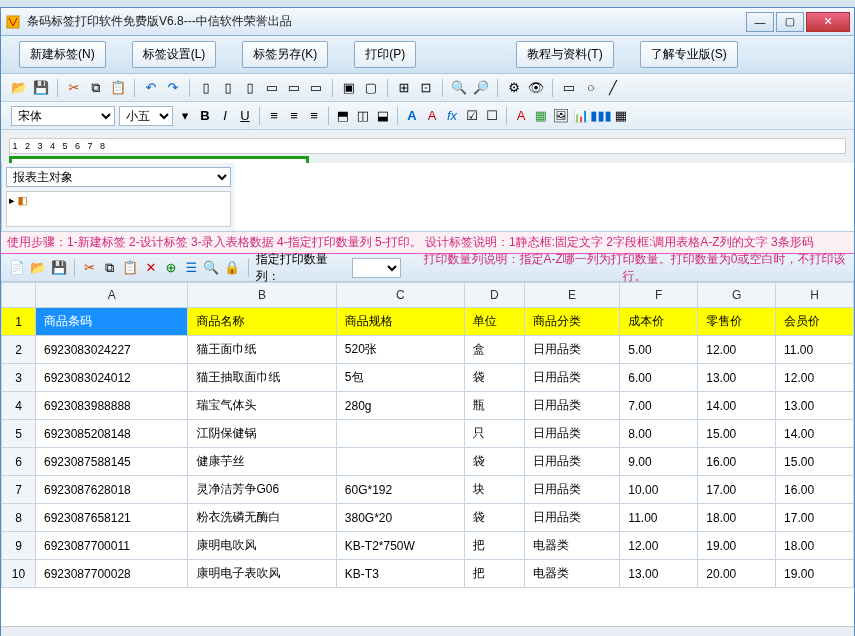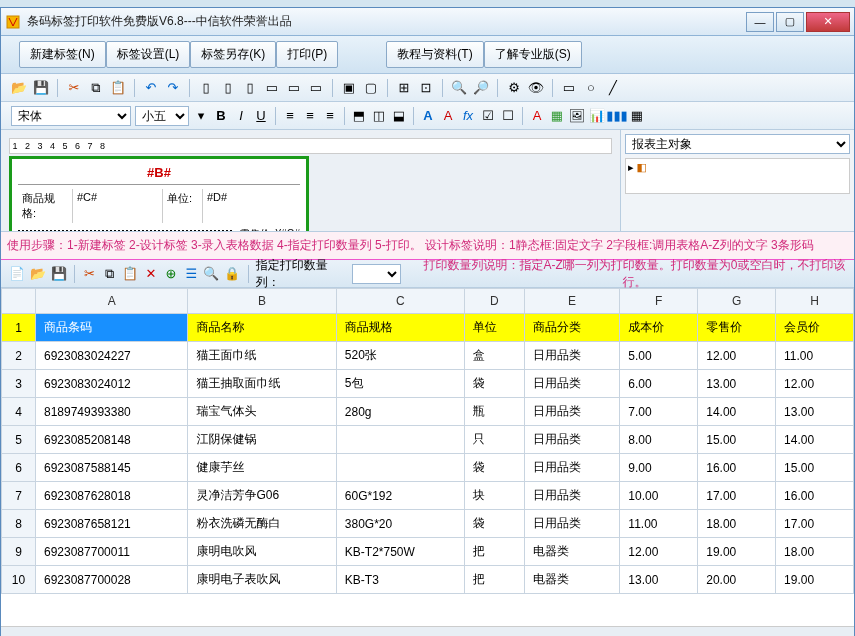--- a/index.html
+++ b/index.html
@@ -4,39 +4,39 @@
 <style>
 * { margin: 0; padding: 0; box-sizing: border-box; }
 body { font-family: "Microsoft YaHei", SimSun, sans-serif; font-size: 12px; background: #d4e5f0; width: 855px; height: 636px; overflow: hidden; }
 .window { width: 855px; height: 636px; border: 1px solid #5a8abd; background: #fff; display: flex; flex-direction: column; margin-top: 7px; }
 .titlebar { height: 28px; background: linear-gradient(#f5f9fd,#d9e8f5); display: flex; align-items: center; padding: 0 4px; border-bottom: 1px solid #8fb3d6; }
 .titlebar-icon { width: 16px; height: 16px; margin-right: 6px; }
 .titlebar-text { flex: 1; font-size: 12px; color: #222; }
 .win-btns { display: flex; gap: 2px; }
 .win-btn { width: 28px; height: 20px; border: 1px solid #7a9fc5; background: linear-gradient(#f2f7fc,#d2e4f2); display: flex; align-items: center; justify-content: center; font-size: 11px; cursor: pointer; }
 .win-close { width: 44px; background: linear-gradient(#e68,#c13a3a); color: #fff; border-color: #a33; }
-.topbtns { height: 38px; background: linear-gradient(#e8f2fa,#d0e3f2); display: flex; align-items: center; padding: 0 18px; gap: 0; border-bottom: 1px solid #a8c4de; }
+.topbtns { height: 38px; background: linear-gradient(#e8f2fa,#d0e3f2); display: flex; align-items: center; padding: 0 18px; gap: 26px; border-bottom: 1px solid #a8c4de; }
 .btn { border: 1px solid #8aa9c8; background: linear-gradient(#fdfefe,#e4eef7); padding: 4px 10px; font-size: 12px; cursor: pointer; border-radius: 2px; }
 .toolbar { height: 28px; background: linear-gradient(#f4f8fb,#e2edf6); display: flex; align-items: center; padding: 0 10px; gap: 6px; border-bottom: 1px solid #b8cde0; }
 .tb-ico { width: 16px; height: 16px; display: inline-flex; align-items: center; justify-content: center; font-size: 13px; cursor: pointer; }
 .sep { width: 1px; height: 18px; background: #aac0d6; margin: 0 2px; }
 .fmtbar { height: 28px; background: linear-gradient(#f4f8fb,#e2edf6); display: flex; align-items: center; padding: 0 10px; gap: 4px; border-bottom: 1px solid #b8cde0; }
 select, input[type=text] { font-size: 12px; border: 1px solid #9cb8d4; height: 20px; padding: 0 2px; background: #fff; }
-.design-area { display: flex; height: 102px; border-bottom: 1px solid #b8cde0; overflow: hidden; }
+.design-area { display: flex; height: 102px; border-bottom: 1px solid #b8cde0; overflow: hidden; flex-direction: column; }
 .canvas-wrap { flex: 1; background: #ebf0f5; padding: 8px; overflow: auto; position: relative; }
 .ruler-h { height: 16px; background: #fff; border: 1px solid #ccc; margin-bottom: 2px; font-size: 9px; display:flex; align-items:center; }
 .label-box { width: 300px; border: 3px solid #1a9b1a; background: #fff; padding: 6px; }
 .label-title { text-align: center; color: #c00; font-weight: bold; font-size: 13px; border-bottom: 1px solid #999; padding-bottom: 4px; }
 .label-row { display: flex; font-size: 11px; margin-top: 4px; }
 .label-row > div { border-right: 1px solid #ccc; padding: 2px 4px; }
 .barcode { height: 12px; background: repeating-linear-gradient(90deg,#000 0 2px,#fff 2px 4px); margin-top: 4px; }
 .side-panel { width: 234px; background: #f0f4f8; border-left: 1px solid #b8cde0; padding: 4px; }
 .side-select { width: 100%; }
 .side-tree { background: #fff; border: 1px solid #ccc; height: 36px; margin-top: 4px; padding: 2px; font-size: 11px; }
-.helpbar { height: 28px; background: #fdf0f5; color: #d12a7a; font-size: 12px; display: flex; align-items: center; padding: 0 6px; border-bottom: 1px solid #e5c; white-space: nowrap; overflow: hidden; }
+.helpbar { height: 22px; background: #fdf0f5; color: #d12a7a; font-size: 12px; display: flex; align-items: center; padding: 0 6px; border-bottom: 1px solid #e5c; white-space: nowrap; overflow: hidden; }
 .gridbar { height: 28px; background: linear-gradient(#eaf2f9,#d8e7f3); display: flex; align-items: center; padding: 0 8px; gap: 5px; border-bottom: 1px solid #b8cde0; }
 .gridbar-label { font-size: 12px; }
 .magenta-text { color: #d12a7a; text-align: center; }
 .grid-wrap { flex: 1; overflow: auto; background: #fff; }
 table { border-collapse: collapse; width: 100%; font-size: 12px; }
 th, td { border: 1px solid #c8d4e0; padding: 5px 8px; text-align: left; white-space: nowrap; }
 th { background: #f0f5fa; font-weight: normal; text-align: center; color: #333; }
 .rownum { background: #f0f5fa; text-align: center; width: 34px; }
 .hdr-row td { background: #ffff00; font-weight: normal; }
 .hdr-row .sel { background: #1890ff; color: #fff; }
@@ -98,21 +98,21 @@
     <span class="sep"></span>
     <span class="tb-ico">⚙</span>
     <span class="tb-ico">👁</span>
     <span class="sep"></span>
     <span class="tb-ico">▭</span>
     <span class="tb-ico">○</span>
     <span class="tb-ico">╱</span>
   </div>
 
   <div class="fmtbar">
-    <select style="width:120px"><option>宋体</option></select>
+    <select style="width:104px"><option>宋体</option></select>
     <select style="width:54px"><option>小五</option></select>
     <span class="tb-ico">▾</span>
     <span class="tb-ico" style="font-weight:bold">B</span>
     <span class="tb-ico" style="font-style:italic">I</span>
     <span class="tb-ico" style="text-decoration:underline">U</span>
     <span class="sep"></span>
     <span class="tb-ico">≡</span>
     <span class="tb-ico">≡</span>
     <span class="tb-ico">≡</span>
     <span class="sep"></span>
@@ -225,21 +225,21 @@
             <td>猫王抽取面巾纸</td>
             <td>5包</td>
             <td>袋</td>
             <td>日用品类</td>
             <td>6.00</td>
             <td>13.00</td>
             <td>12.00</td>
           </tr>
           <tr>
             <td class="rownum">4</td>
-            <td>8189749393380</td>
+            <td>6923083988888</td>
             <td>瑞宝气体头</td>
             <td>280g</td>
             <td>瓶</td>
             <td>日用品类</td>
             <td>7.00</td>
             <td>14.00</td>
             <td>13.00</td>
           </tr>
           <tr>
             <td class="rownum">5</td>

